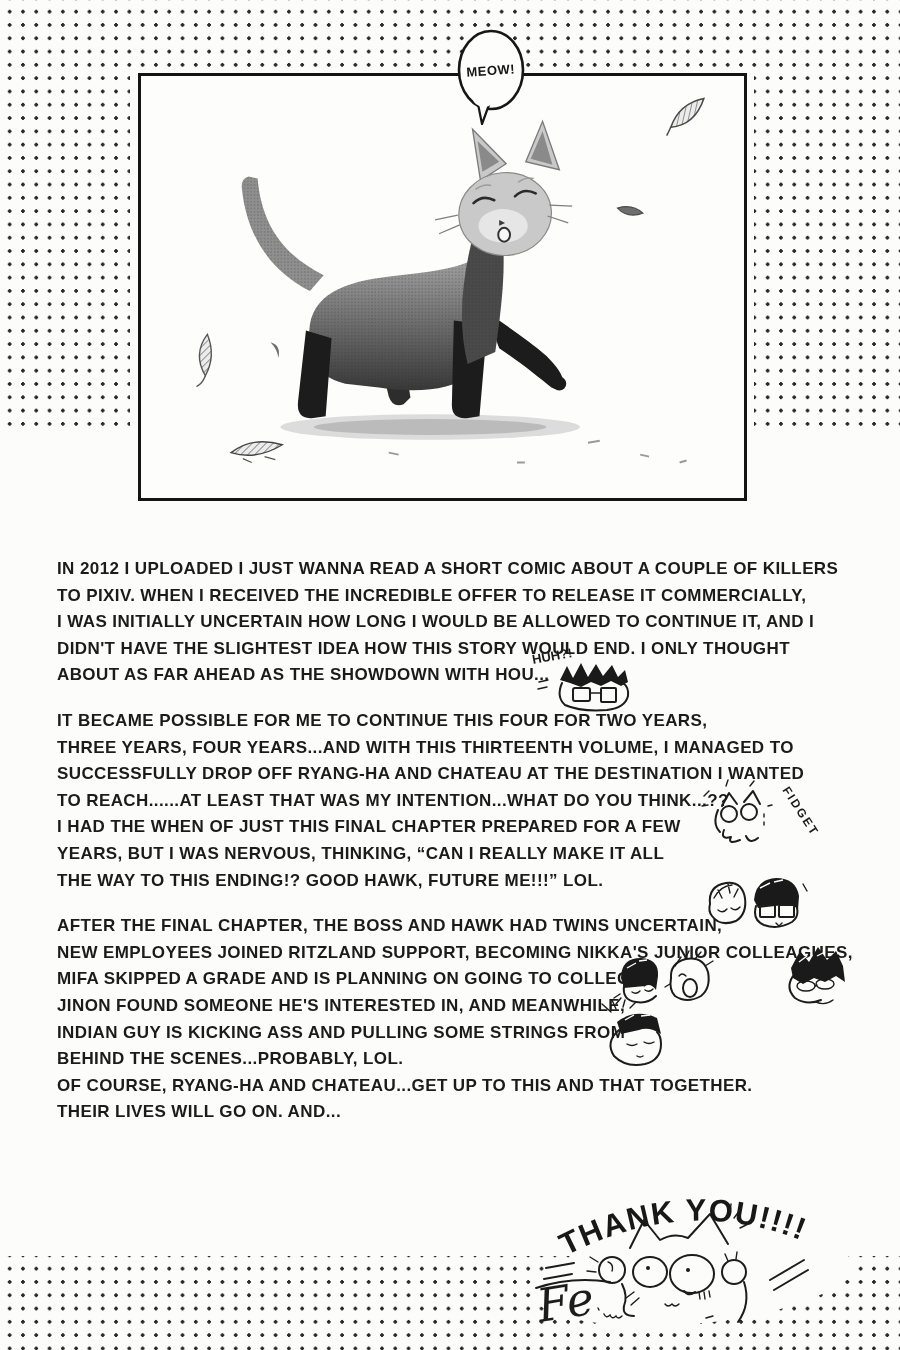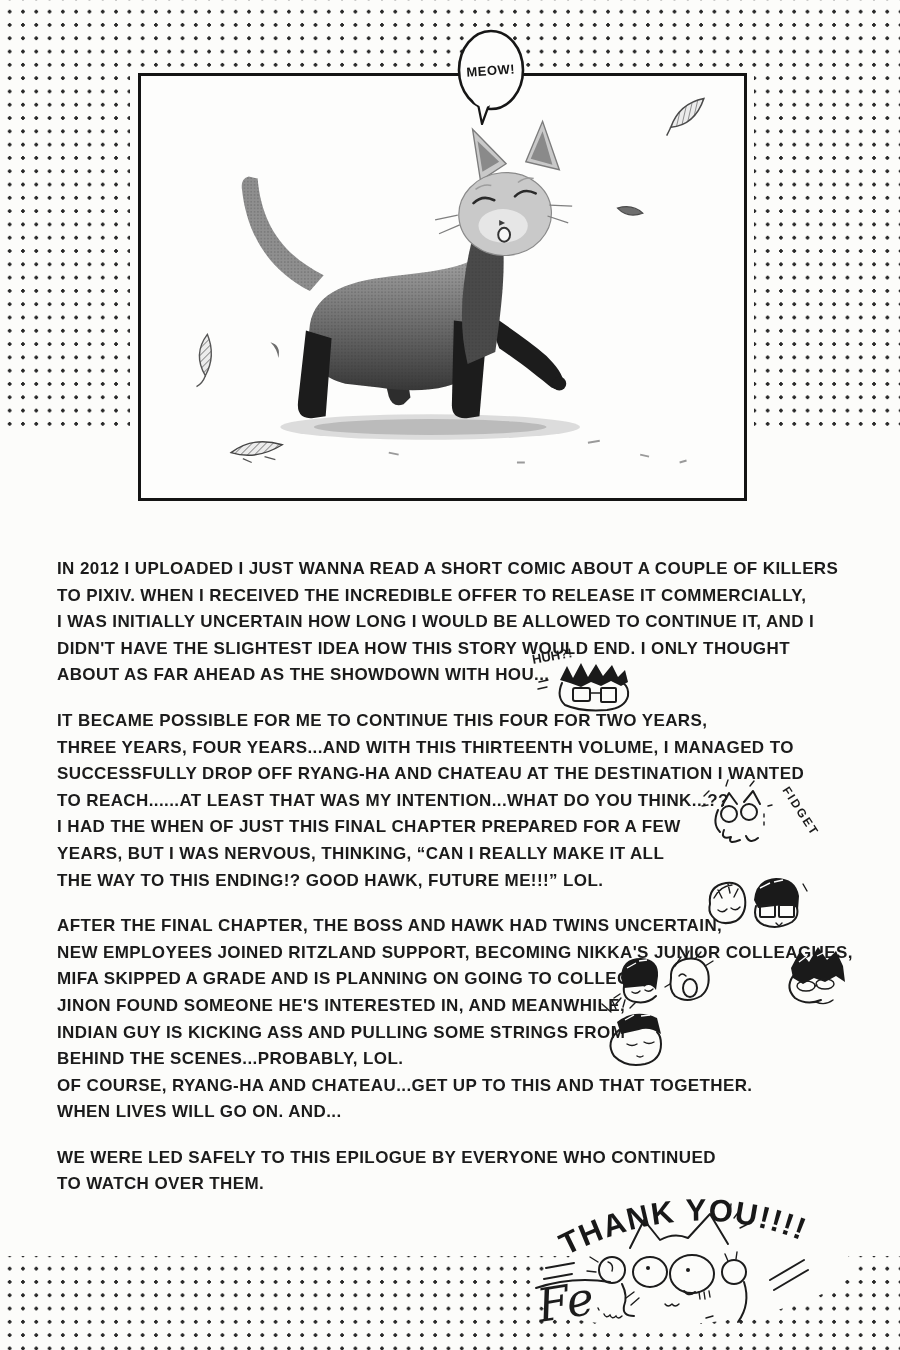--- a/index.html
+++ b/index.html
@@ -178,25 +178,21 @@
       <span class="line">THE WAY TO THIS ENDING!? GOOD HAWK, FUTURE ME!!!” LOL.</span>
     </p>
     <p>
       <span class="line">AFTER THE FINAL CHAPTER, THE BOSS AND HAWK HAD TWINS UNCERTAIN,</span>
       <span class="line">NEW EMPLOYEES JOINED RITZLAND SUPPORT, BECOMING NIKKA'S JUNIOR COLLEAGUES,</span>
       <span class="line">MIFA SKIPPED A GRADE AND IS PLANNING ON GOING TO COLLEGE,</span>
       <span class="line">JINON FOUND SOMEONE HE'S INTERESTED IN, AND MEANWHILE,</span>
       <span class="line">INDIAN GUY IS KICKING ASS AND PULLING SOME STRINGS FROM</span>
       <span class="line">BEHIND THE SCENES...PROBABLY, LOL.</span>
       <span class="line">OF COURSE, RYANG-HA AND CHATEAU...GET UP TO THIS AND THAT TOGETHER.</span>
-      <span class="line">WHEN LIVES WILL GO ON. AND...</span>
-    </p>
-    <p>
-      <span class="line">WE WERE LED SAFELY TO THIS EPILOGUE BY EVERYONE WHO CONTINUED</span>
-      <span class="line">TO WATCH OVER THEM.</span>
+      <span class="line">THEIR LIVES WILL GO ON. AND...</span>
     </p>
   </div>
 
   <div class="doodle" style="left:525px;top:648px;width:105px;height:64px;">
     <svg width="105" height="64" viewBox="0 0 105 64">
       <text class="scribble-label" x="8" y="16" font-size="13" transform="rotate(-10 8 16)">HUH?!</text>
       <path class="ink-thin" d="M14,34 l9,-2 M13,41 l9,-2"></path>
       <g transform="translate(30,10)">
         <path class="ink-fill" d="M5,22 L12,8 L18,20 L26,5 L33,19 L41,6 L48,18 L57,7 L63,19 L70,12 L73,24 L66,28 L56,23 L46,28 L36,24 L26,29 L15,25 Z"></path>
         <path class="ink" d="M7,25 Q1,39 10,47 Q26,54 52,52 Q70,50 73,38 Q74,29 68,25"></path>

